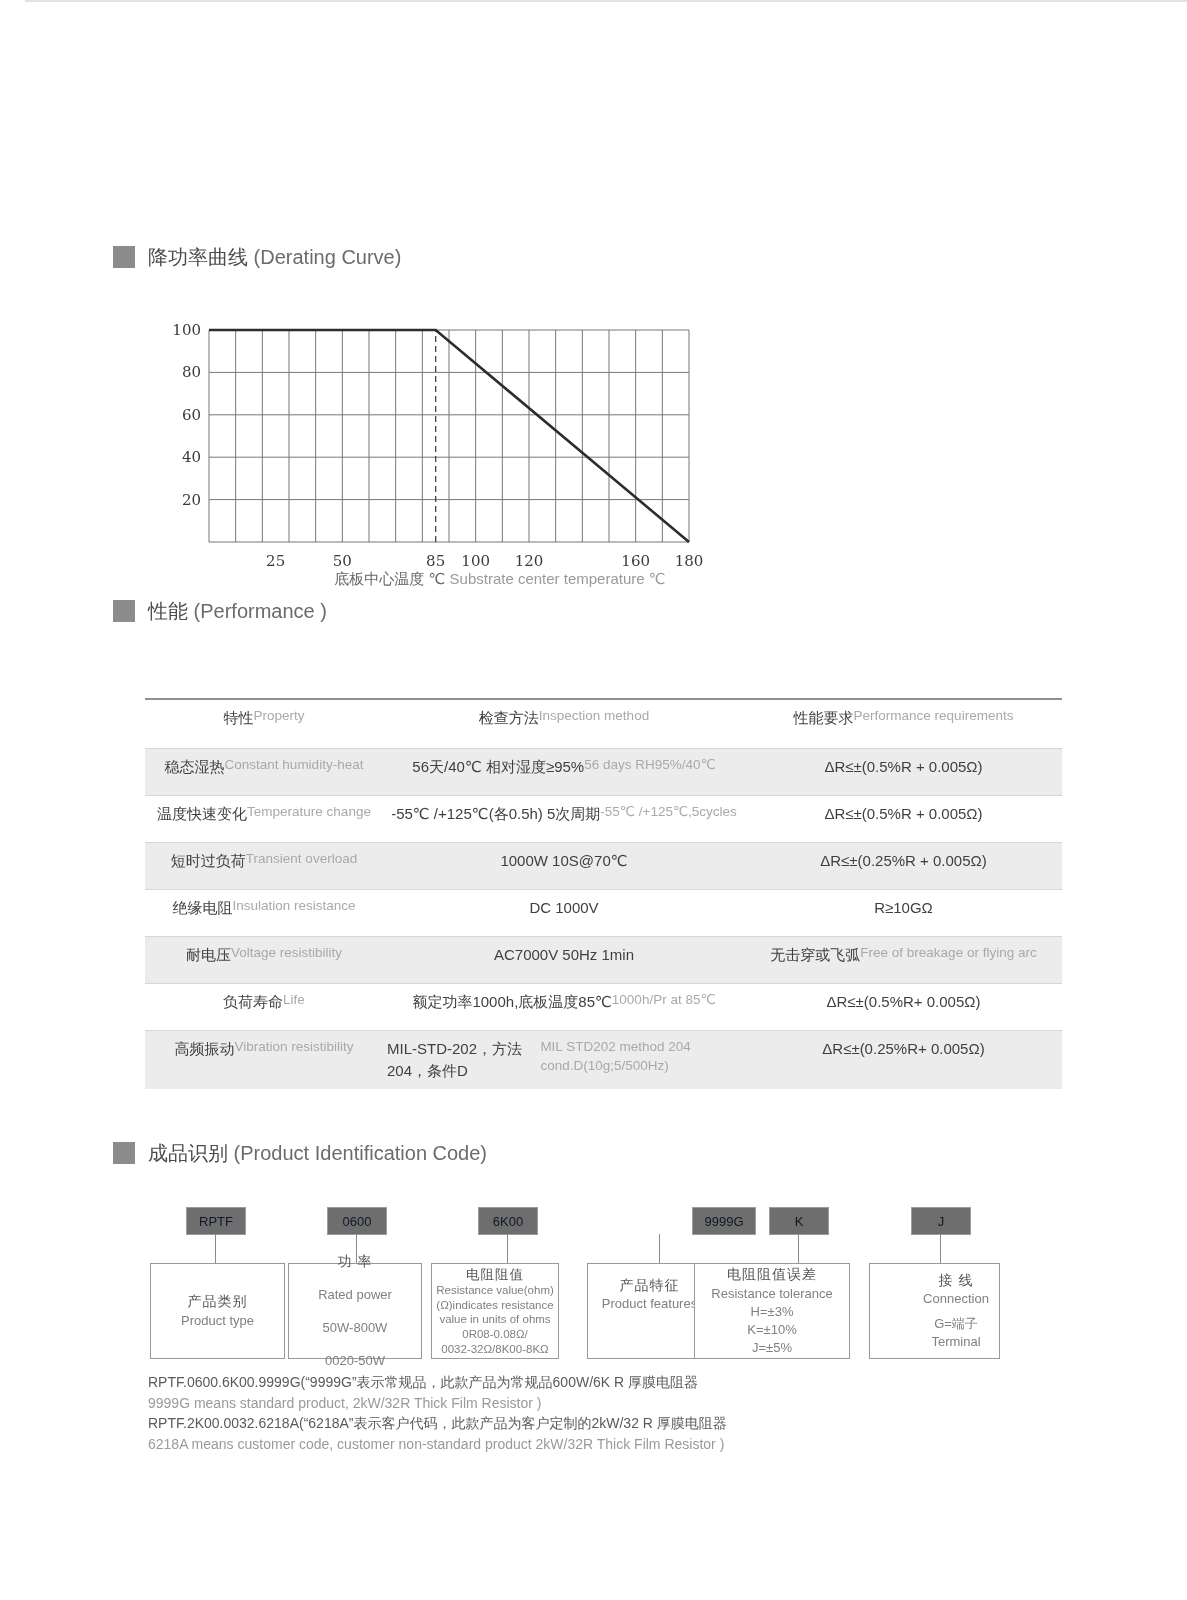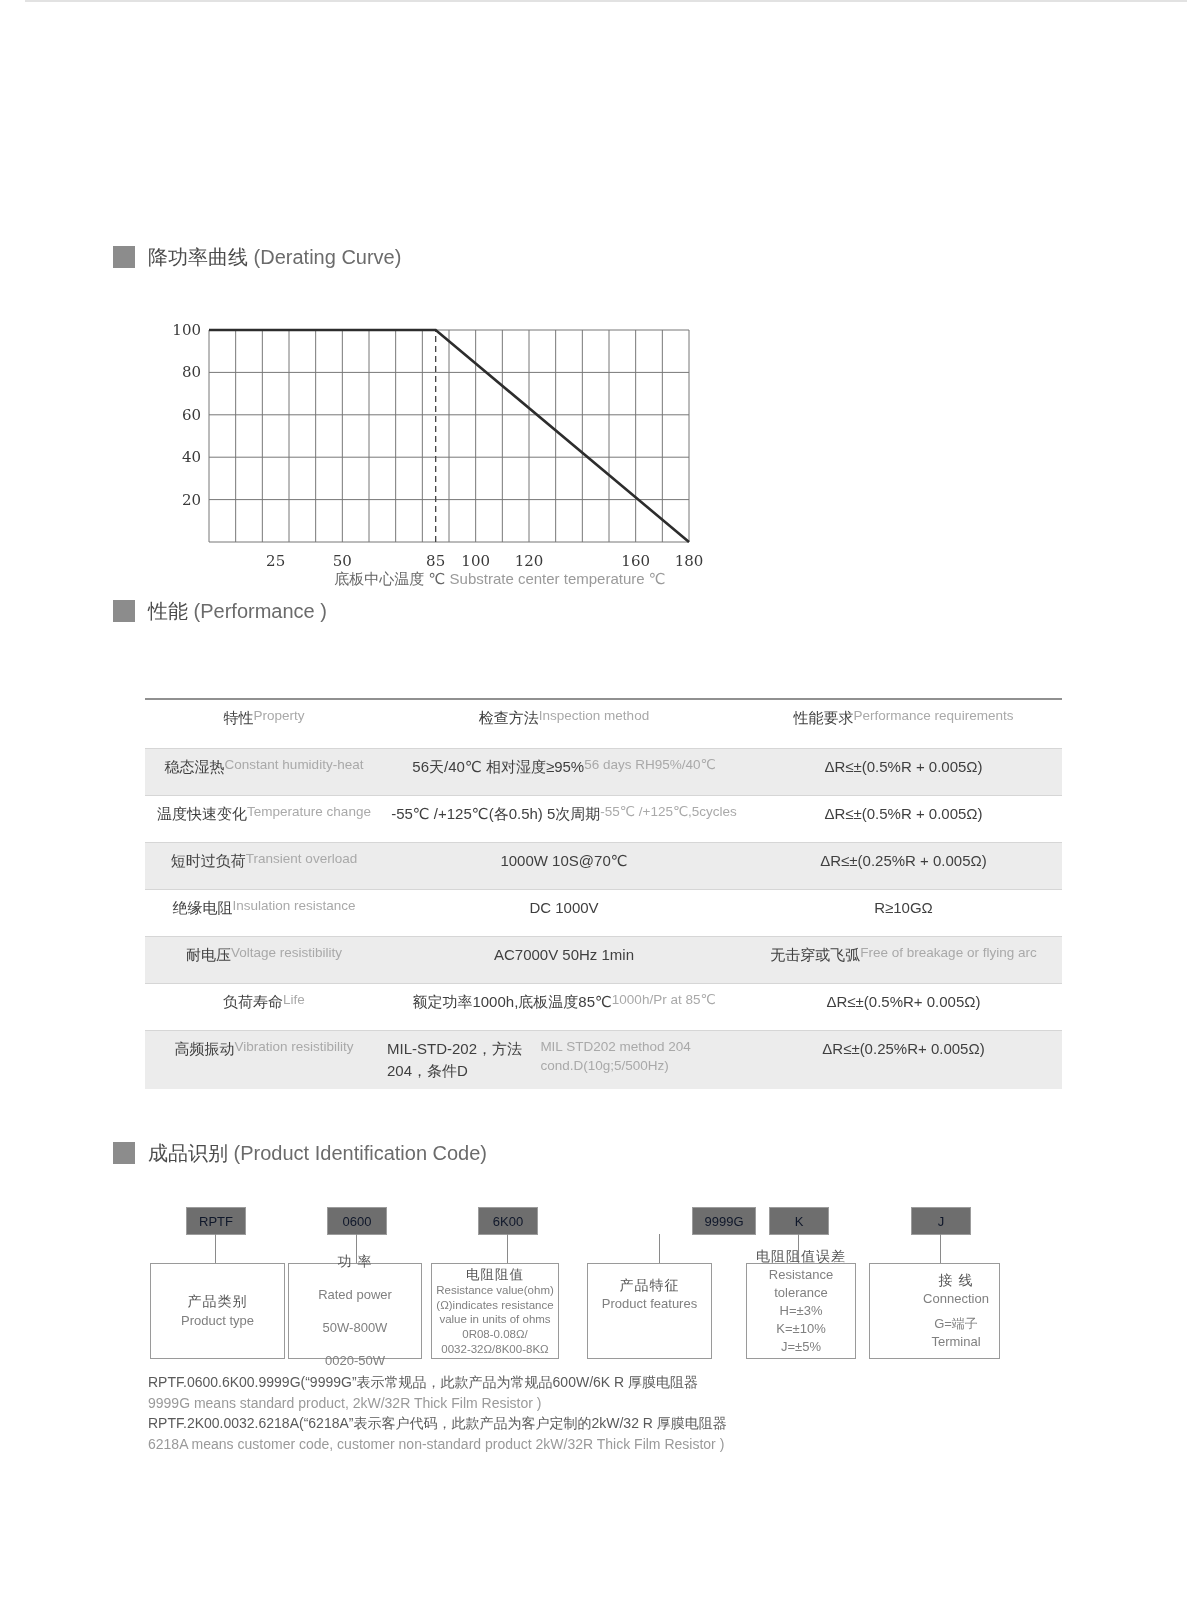--- a/index.html
+++ b/index.html
@@ -289,21 +289,21 @@
     <span class="desc-line">Resistance value(ohm)</span>
     <span class="desc-line">(Ω)indicates  resistance</span>
     <span class="desc-line">value in units of ohms</span>
     <span class="desc-line">0R08-0.08Ω/</span>
     <span class="desc-line">0032-32Ω/8K00-8KΩ</span>
   </div>
   <div class="desc-box" style="left:587px;width:125px;justify-content:flex-start;padding-top:12px;">
     <span class="desc-line t">产品特征</span>
     <span class="desc-line">Product features</span>
   </div>
-  <div class="desc-box" style="left:746px;width:110px;justify-content:flex-end;">
+  <div class="desc-box" style="left:694px;width:156px;">
     <span class="desc-line t">电阻阻值误差</span>
     <span class="desc-line">Resistance tolerance</span>
     <span class="desc-line">H=±3%</span>
     <span class="desc-line">K=±10%</span>
     <span class="desc-line">J=±5%</span>
   </div>
   <div class="desc-box" style="left:869px;width:131px;padding-left:45px;">
     <span class="desc-line t">接  线</span>
     <span class="desc-line">Connection</span>
     <span class="gap"></span>

